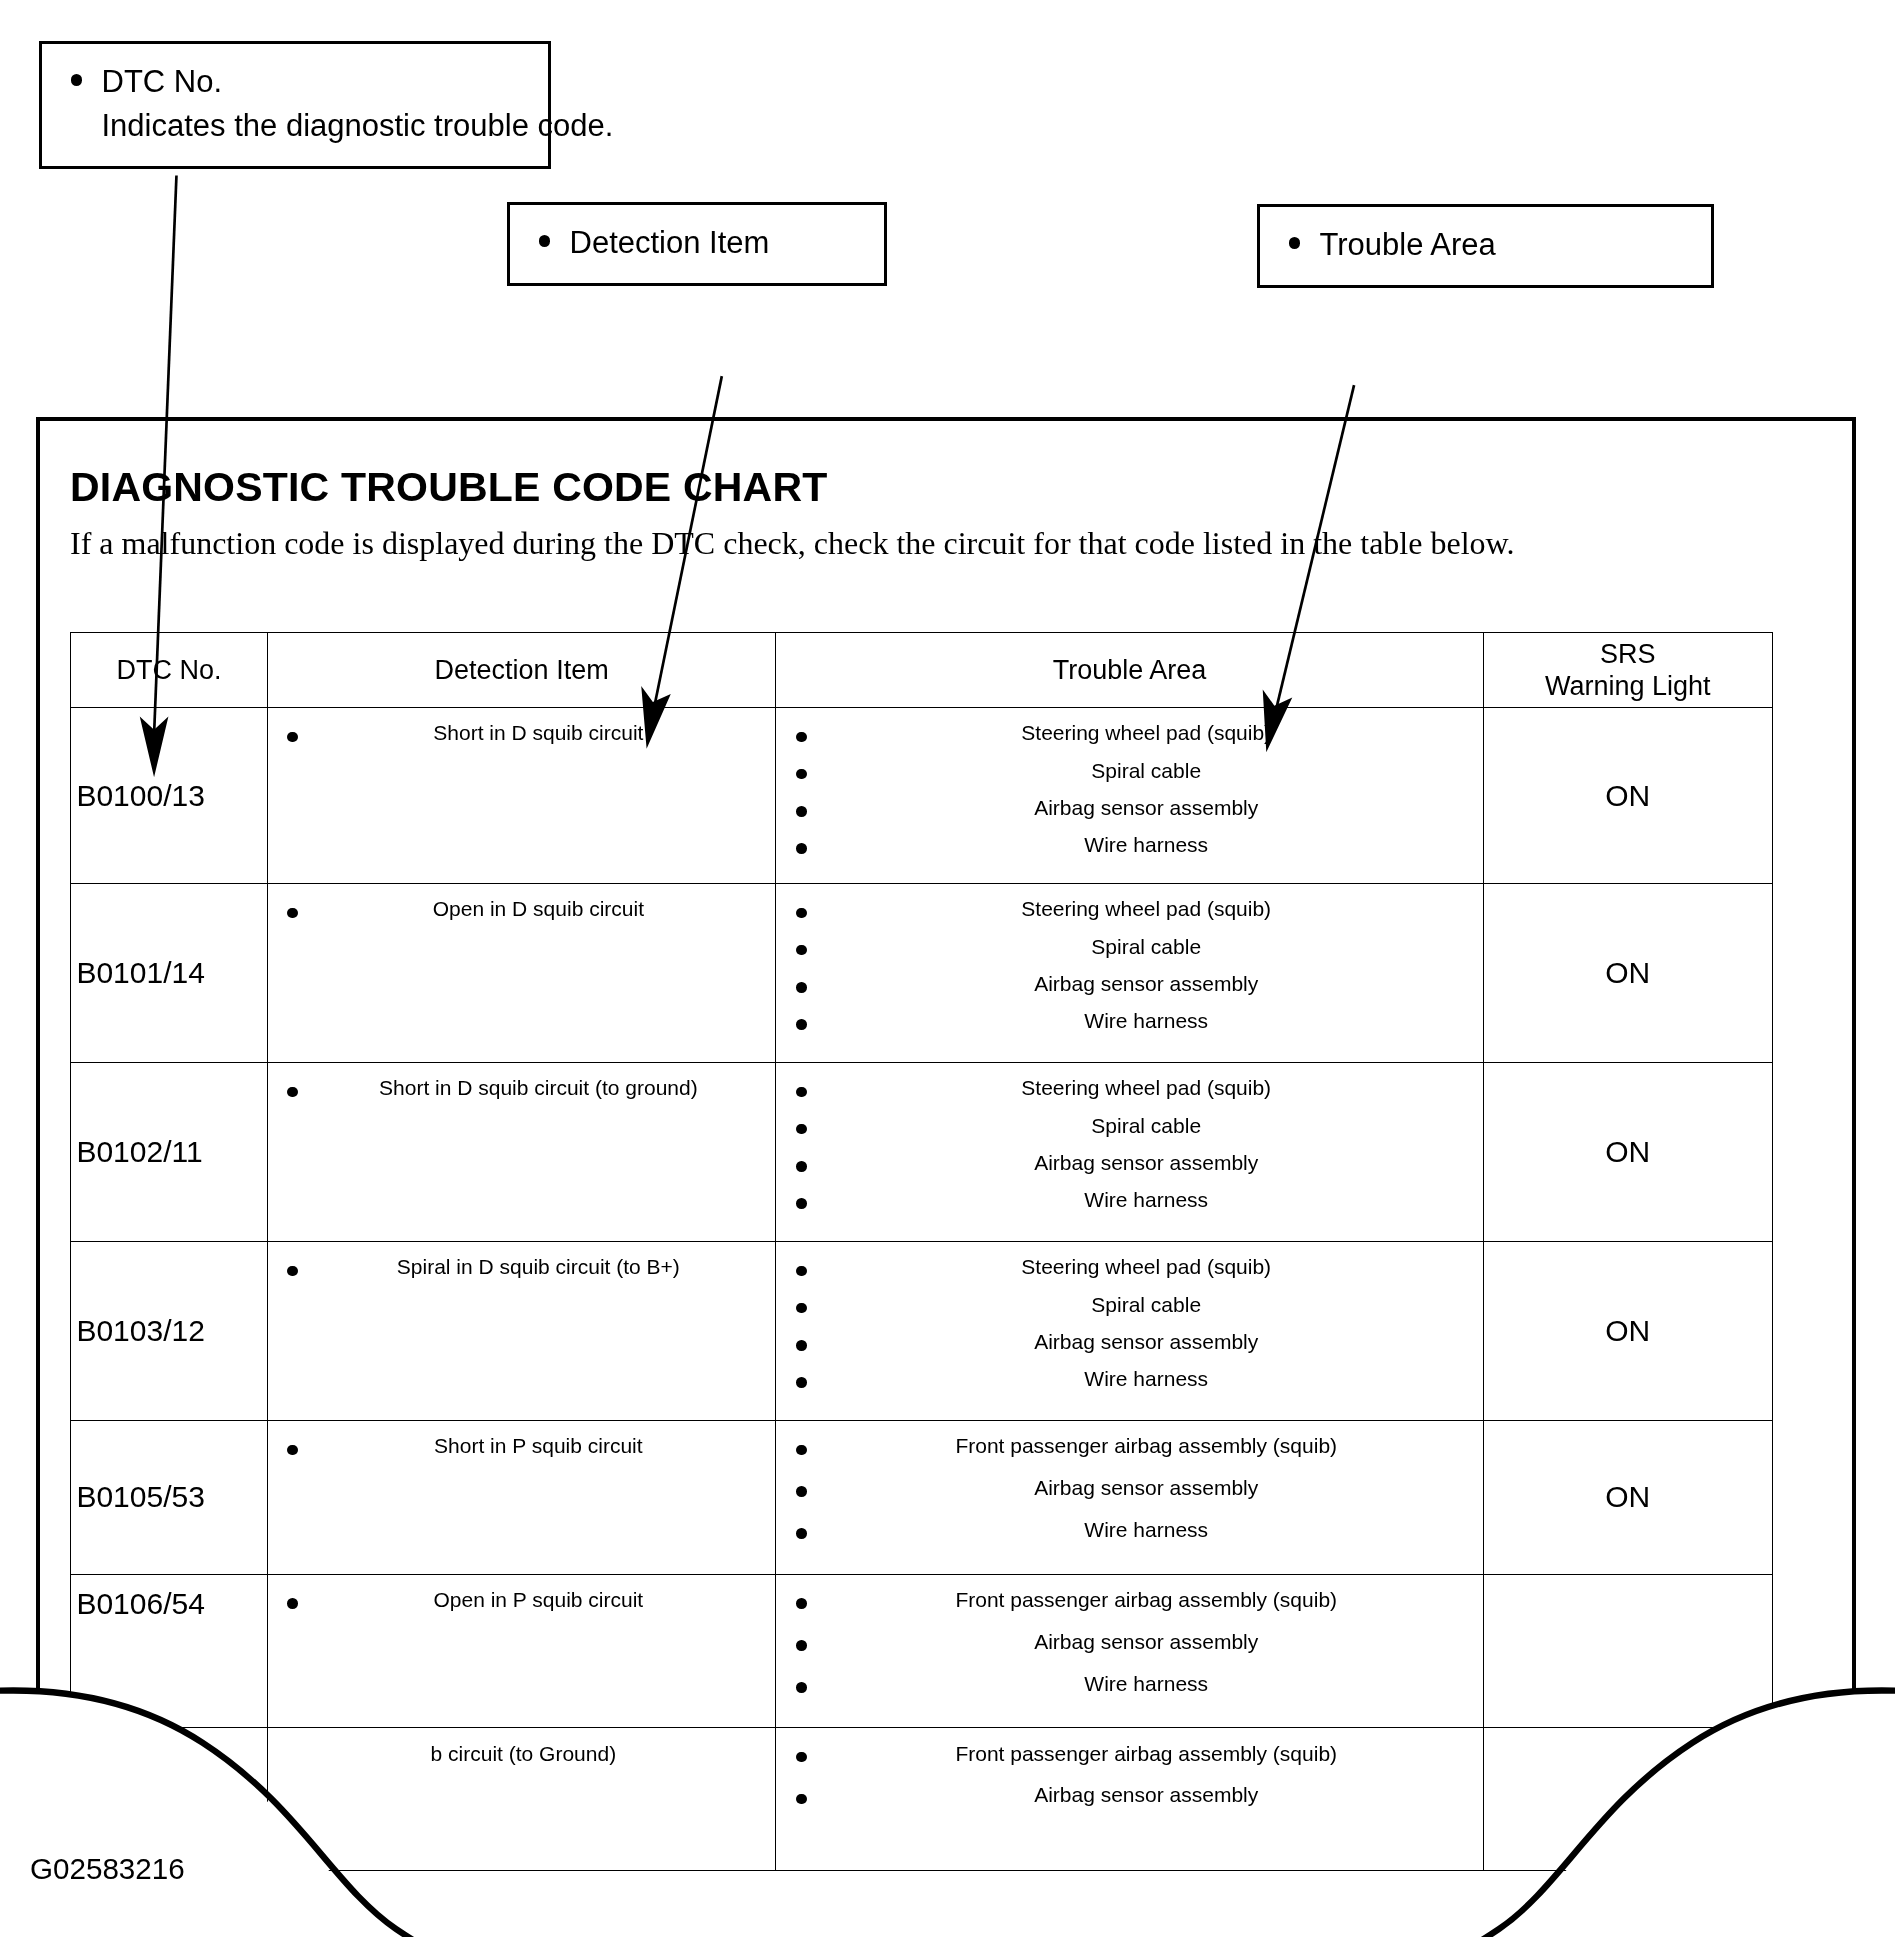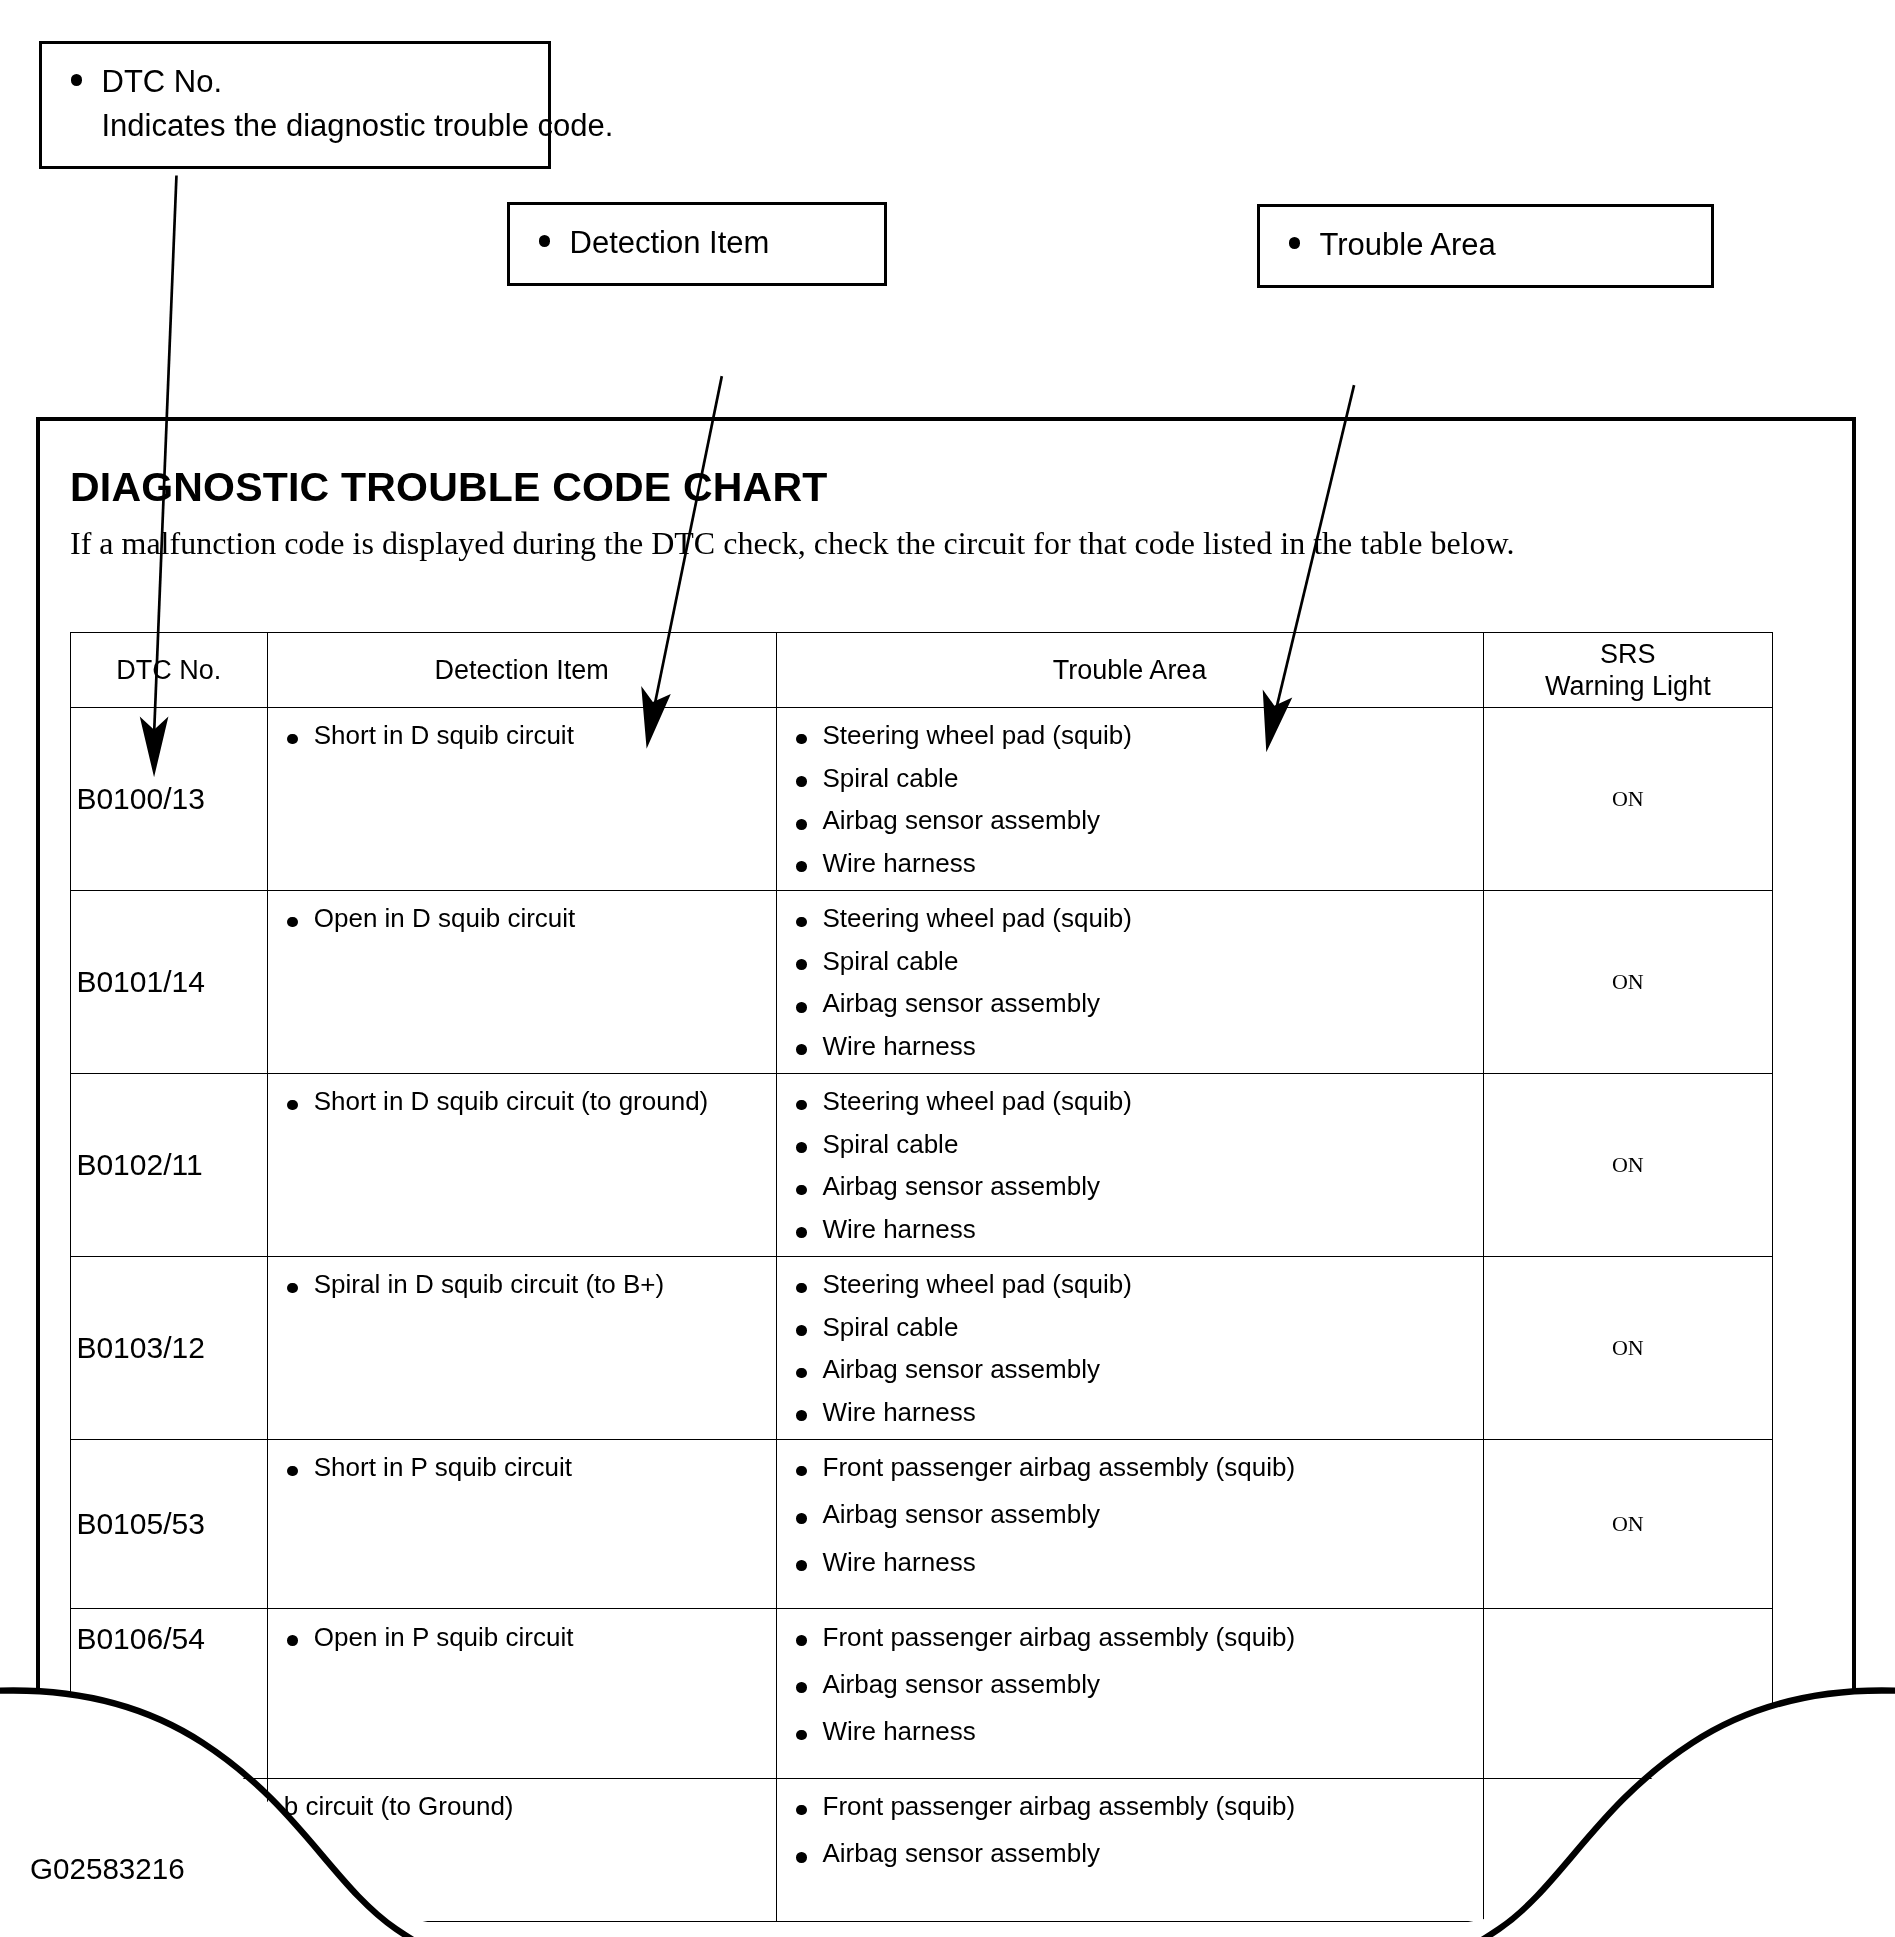--- a/index.html
+++ b/index.html
@@ -125,42 +125,42 @@
   .col-detect   { width: 509px; }
   .col-trouble  { width: 708px; }
   .col-srs      { width: 290px; }
 
   #dtc-table td.cell-dtc {
     font-size: 30px;
     padding: 5.4px;
   }
   #dtc-table td.cell-srs {
     text-align: center;
-    font-size: 22px;
+    font-size: 30px;
     padding: 5.4px;
-    font-family: Liberation Serif, serif;
   }
   #dtc-table td.cell-detect,
   #dtc-table td.cell-trouble {
     vertical-align: top;
     padding: 14.3px 12.5px 12.5px 16px;
   }
 
   ul.bullets {
     list-style: none;
     margin: 0;
     padding: 0;
   }
   ul.bullets li {
     position: relative;
     padding-left: 30px;
-    font-size: 26px;
+    font-size: 21px;
     line-height: 1.06;
     margin-bottom: 15px;
     white-space: nowrap;
+    text-align: center;
   }
   ul.bullets li:last-child { margin-bottom: 0; }
   ul.bullets li::before {
     content: "";
     position: absolute;
     left: 3.6px;
     top: 0.44em;
     width: 10.7px;
     height: 10.7px;
     border-radius: 50%;

